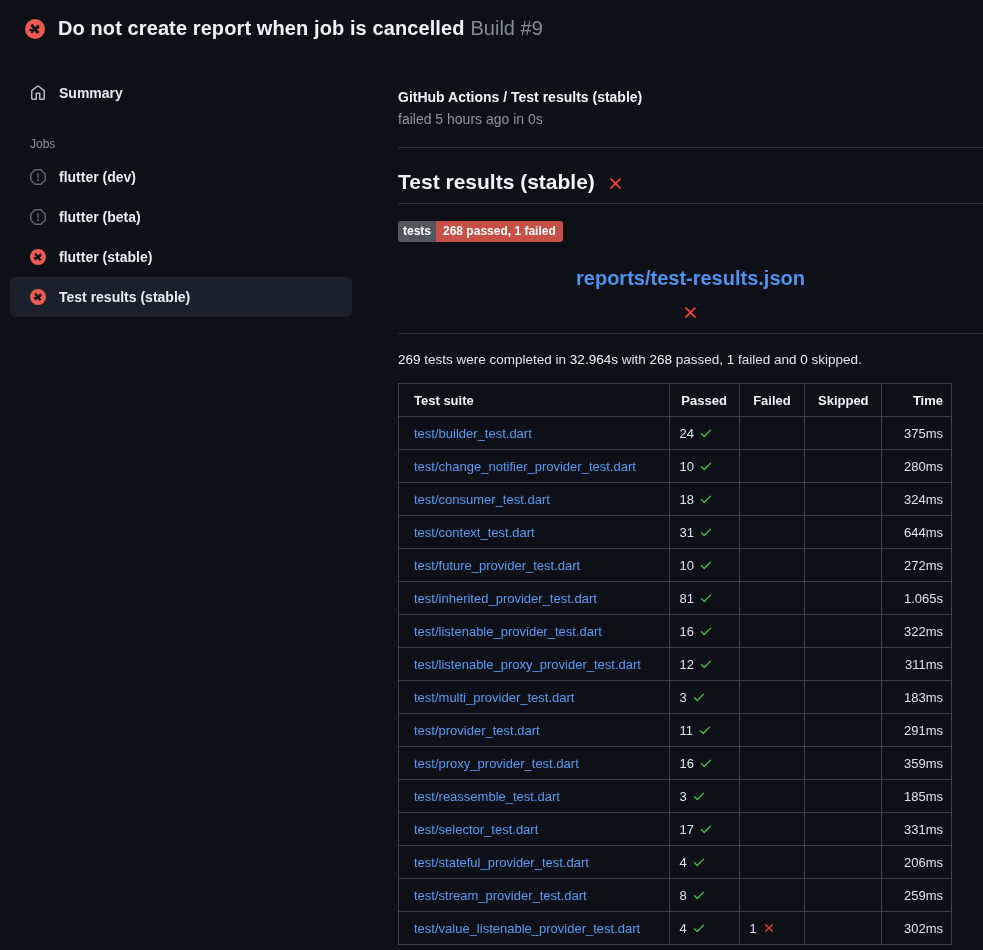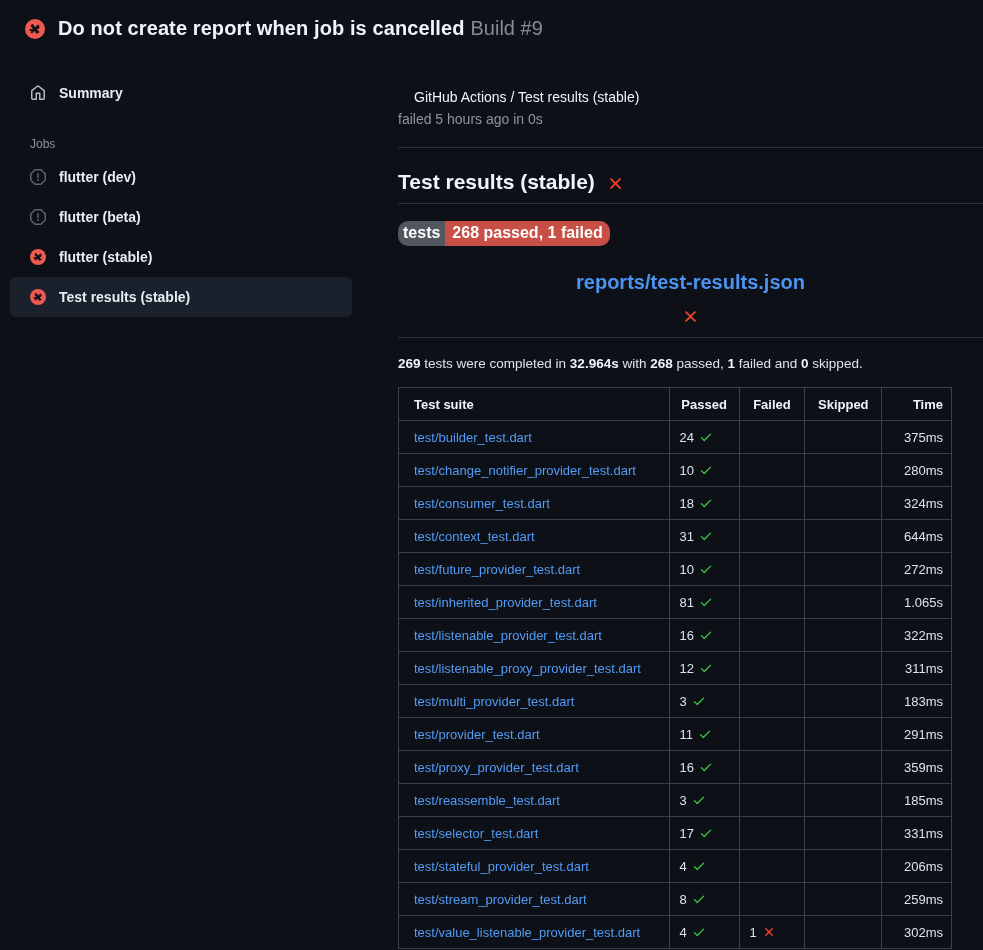--- a/index.html
+++ b/index.html
@@ -30,50 +30,50 @@
     display:flex; align-items:center; gap:13px;
     height:40px; padding:0 20px; border-radius:6px;
     font-size:14px; font-weight:600; color:#e6edf3; cursor:pointer;
   }
   .side-item.selected { background:#1a212c; }
   .side-item .ic16 { width:16px; height:16px; flex:none; }
   .jobs-heading { color:#8b949e; font-size:12px; margin:24px 0 6px 20px; }
 
   
   .main { flex:1; min-width:0; padding:36px 0 0 18px; }
-  .breadcrumb { font-size:14px; font-weight:400; color:#eef4fa;margin-left:16px; }
+  .breadcrumb { font-size:14px; font-weight:700; color:#eef4fa; }
   .status-line { font-size:14px; color:#8b949e; margin-top:6px; }
   .divider { border:0; border-top:1px solid #2a303a; margin:20px 0 0; }
 
   .section-title {
     margin-top:22px; padding-bottom:9px;
     border-bottom:1px solid #2a303a;
     font-size:21px; font-weight:700; color:#eef4fa;
     display:flex; align-items:center; gap:11px;
   }
   .x-big { width:19px; height:19px; margin-top:2px; }
 
   .badge {
     margin-top:17px; display:inline-flex; overflow:hidden;
-    border-radius:10px; font-size:16px; font-weight:600; line-height:1;
+    border-radius:3px; font-size:12px; font-weight:600; line-height:1;
     color:#fff;
   }
   .badge .lbl { background:#51575e; padding:4px 5px 5px; }
   .badge .val { background:#c74f45; padding:4px 7px 5px; }
 
   .report-title {
     margin-top:25px; padding-bottom:11px;
     border-bottom:1px solid #2a303a;
     font-size:20px; font-weight:700;
     display:flex; align-items:center; gap:11px;flex-direction:column;
   }
   .report-link { color:#4c93f2; text-decoration:none; }
 
   .summary-line { margin-top:18px; font-size:13.5px; color:#dbe4ec; }
-  .summary-line b { font-weight:700; color:#eef4fa; }
+  .summary-line b { font-weight:400; color:#eef4fa; }
 
   
   table.results {
     margin-top:16px; width:554px;
     border-collapse:collapse; font-size:13px;
     color:#dbe4ec;
   }
   .results th, .results td { border:1px solid #3a414c; height:33px; padding:0 10px; }
   .results th { font-weight:700; color:#eef4fa; }
   .results th.h-suite { text-align:left; padding-left:15px; }

